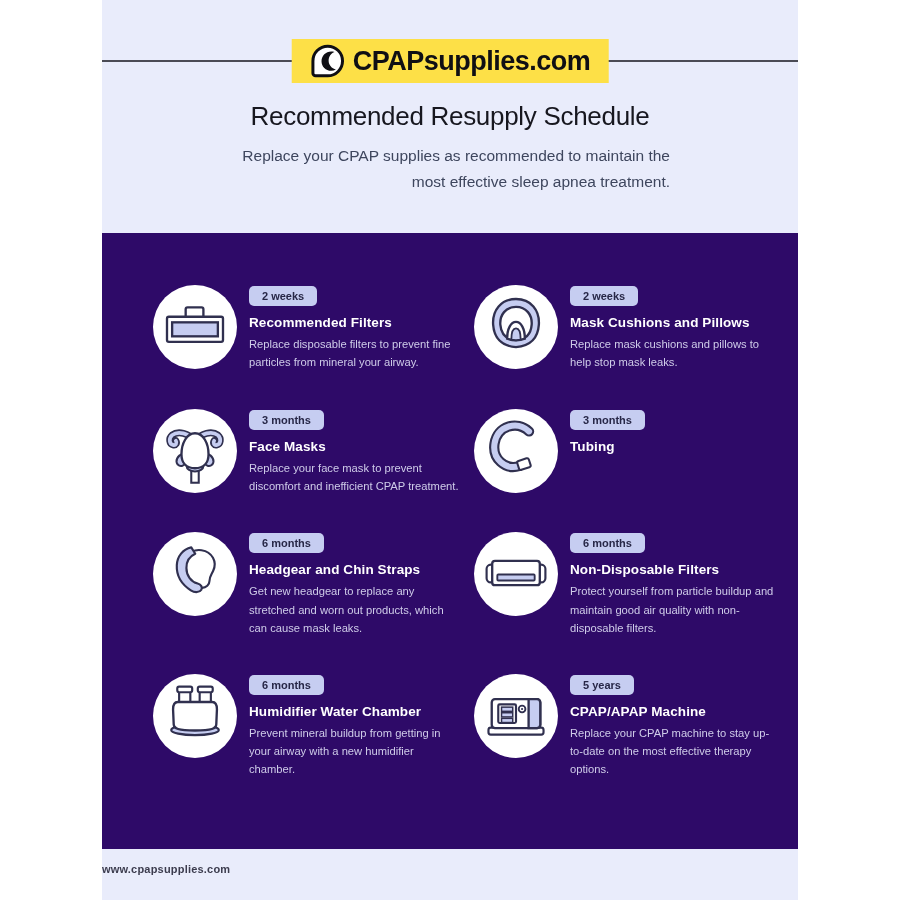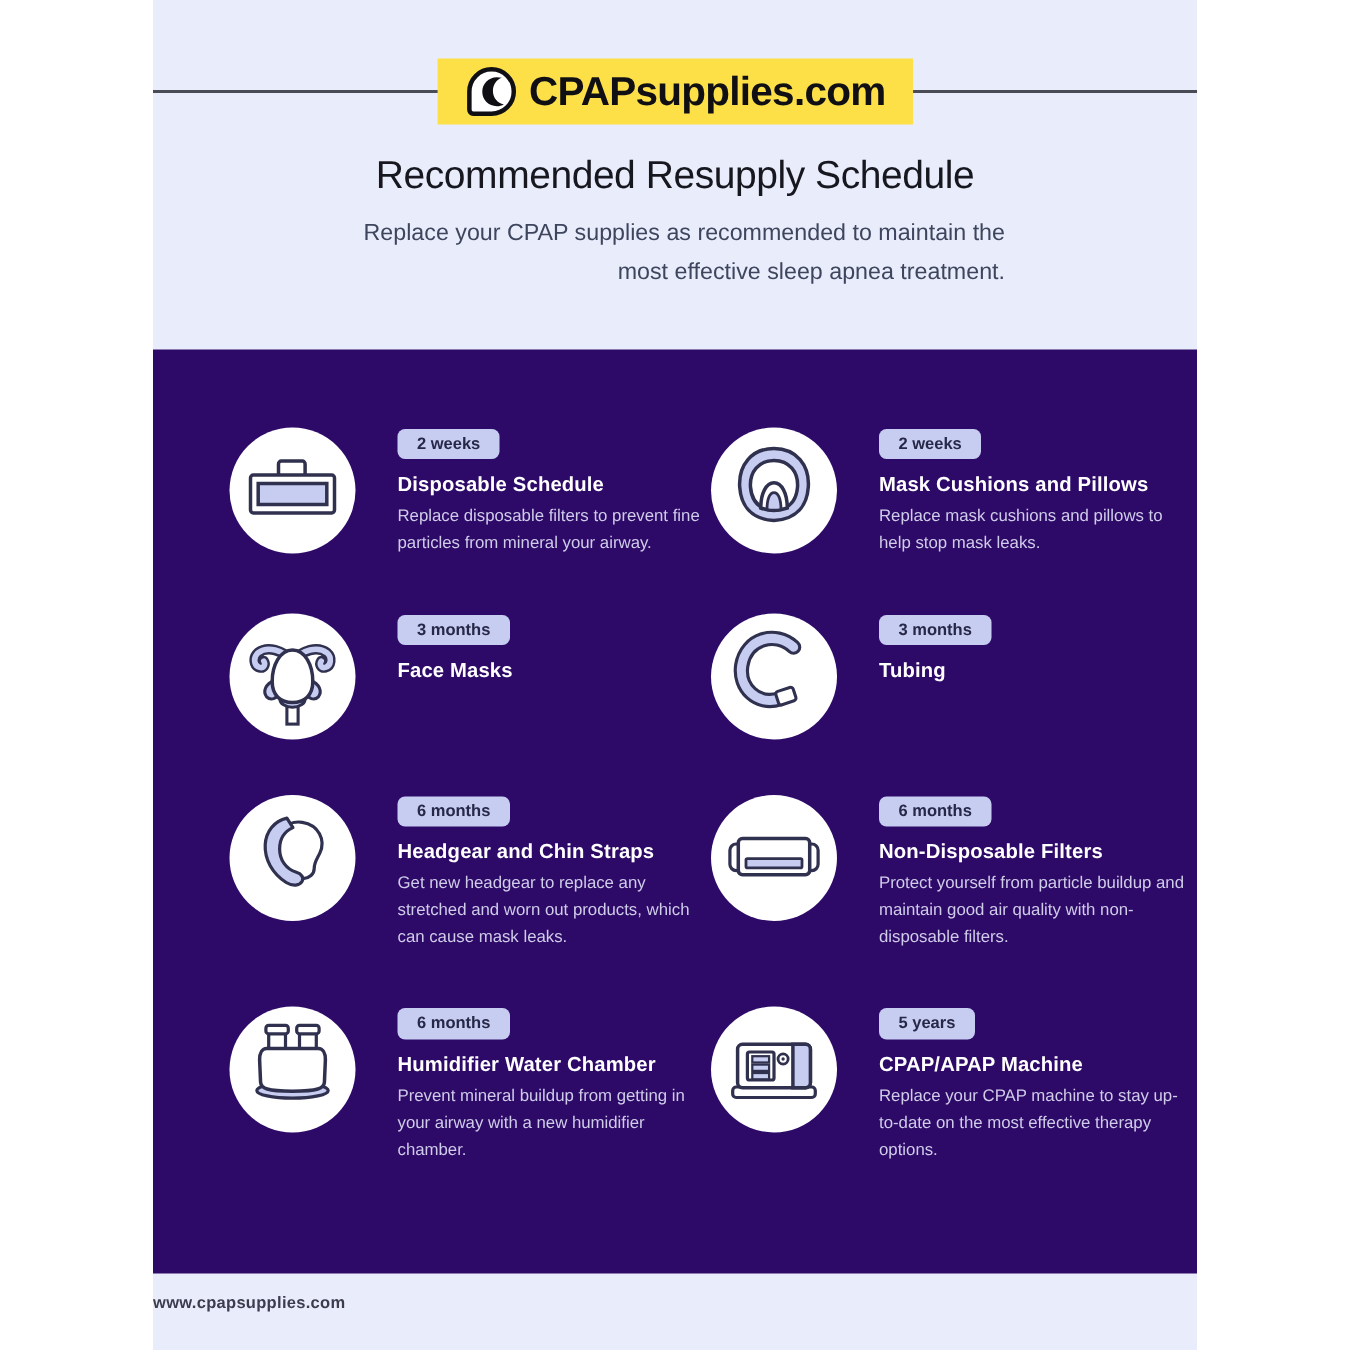--- a/index.html
+++ b/index.html
@@ -15,21 +15,21 @@
   .logo-text { font-size:27px; font-weight:800; color:#0f0f14; letter-spacing:-0.5px; }
   .doc-title { position:absolute; top:101px; width:100%; text-align:center;
                font-size:26px; font-weight:400; color:#17171f; letter-spacing:-0.3px; }
   .doc-subtitle { position:absolute; top:143px; left:50%; transform:translateX(-50%);
                   width:440px; text-align:right; font-size:15.5px; line-height:1.68; color:#3e465e; }
 
   
   .grid-section { position:absolute; top:233px; left:0; width:696px; height:616px; background:#2e0a68;
                   padding:52px 0 0 51px; display:grid; grid-template-columns:321px 321px;
                   row-gap:37px; align-content:start; }
-  .item { display:flex; align-items:flex-start; gap:28px; }
+  .item { display:flex; align-items:flex-start; gap:12px; }
   .icon-circle { flex:none; width:84px; height:84px; border-radius:50%; background:#ffffff;
                  display:flex; align-items:center; justify-content:center; }
   .icon-circle svg { width:84px; height:84px; }
   .item-text { width:212px; padding-top:1px; }
   .badge { display:inline-block; background:#c6cdf1; color:#272747; font-size:11px; font-weight:700;
            padding:3px 13px; border-radius:5px; line-height:1.3; }
   .item-title { margin-top:9px; color:#ffffff; font-size:13.5px; font-weight:700; letter-spacing:0.1px; }
   .item-desc { margin-top:5px; color:#cfcce9; font-size:11.2px; line-height:1.62; }
 
   
@@ -63,21 +63,21 @@
       <div class="item">
         <div class="icon-circle">
           <svg viewBox="0 0 90 90">
             <rect x="35" y="24" width="19" height="13" rx="2" fill="#fff" stroke="#30304f" stroke-width="2.5"></rect>
             <rect x="15" y="34" width="60" height="27" rx="2" fill="#fff" stroke="#30304f" stroke-width="2.5"></rect>
             <rect x="20.5" y="40" width="49" height="15" fill="#c6cdf1" stroke="#30304f" stroke-width="2.5"></rect>
           </svg>
         </div>
         <div class="item-text">
           <span class="badge">2 weeks</span>
-          <div class="item-title">Disposable Schedule</div>
+          <div class="item-title">Recommended Filters</div>
           <div class="item-desc">Replace disposable filters to prevent fine particles from mineral your airway.</div>
         </div>
       </div>
 
       <div class="item">
         <div class="icon-circle">
           <svg viewBox="0 0 90 90">
             <path d="M45,15 C61,15 70.5,27 69.5,42.5 C68.6,56 61,65.5 45,66.5 C29,65.5 21.4,56 20.5,42.5 C19.5,27 29,15 45,15 Z" fill="#c6cdf1" stroke="#30304f" stroke-width="2.5"></path>
             <path d="M45,23.5 C56,23.5 62.5,32 61.8,42.5 C61,52.5 55.5,58.5 45,59 C34.5,58.5 29,52.5 28.2,42.5 C27.5,32 34,23.5 45,23.5 Z" fill="#fff" stroke="#30304f" stroke-width="2.5"></path>
             <path d="M35.5,57.5 C35.5,47 39.5,39.5 45,39.5 C50.5,39.5 54.5,47 54.5,57.5 C51.5,58.6 48.3,59.2 45,59.2 C41.7,59.2 38.5,58.6 35.5,57.5 Z" fill="#fff" stroke="#30304f" stroke-width="2.5"></path>
@@ -101,20 +101,21 @@
             <path d="M32,48 C26,50 23.5,55.5 26.5,59.5 C29.5,62.5 34,61 35.5,56.5 Z" fill="#c6cdf1" stroke="#30304f" stroke-width="2.2"></path>
             <path d="M58,48 C64,50 66.5,55.5 63.5,59.5 C60.5,62.5 56,61 54.5,56.5 Z" fill="#c6cdf1" stroke="#30304f" stroke-width="2.2"></path>
             <rect x="41" y="64" width="8" height="15" fill="#fff" stroke="#30304f" stroke-width="2.2"></rect>
             <ellipse cx="45" cy="61" rx="9" ry="6" fill="#c6cdf1" stroke="#30304f" stroke-width="2.2"></ellipse>
             <path d="M45,26 C54,26 59.5,37 59.5,48.5 C59.5,58.5 53.5,63.5 45,63.5 C36.5,63.5 30.5,58.5 30.5,48.5 C30.5,37 36,26 45,26 Z" fill="#fff" stroke="#30304f" stroke-width="2.5"></path>
           </svg>
         </div>
         <div class="item-text">
           <span class="badge">3 months</span>
           <div class="item-title">Face Masks</div>
+          <div class="item-desc">Replace your face mask to prevent discomfort and inefficient CPAP treatment.</div>
         </div>
       </div>
 
       <div class="item">
         <div class="icon-circle">
           <svg viewBox="0 0 90 90">
             <path d="M59,24 C46,12 25,18 22,37 C19.5,53 33,66 49,61" fill="none" stroke="#30304f" stroke-width="11" stroke-linecap="round"></path>
             <path d="M59,24 C46,12 25,18 22,37 C19.5,53 33,66 49,61" fill="none" stroke="#c6cdf1" stroke-width="6.5" stroke-linecap="round"></path>
             <rect x="47" y="54" width="13" height="10" rx="2" fill="#fff" stroke="#30304f" stroke-width="2.2" transform="rotate(-18 53.5 59)"></rect>
           </svg>

